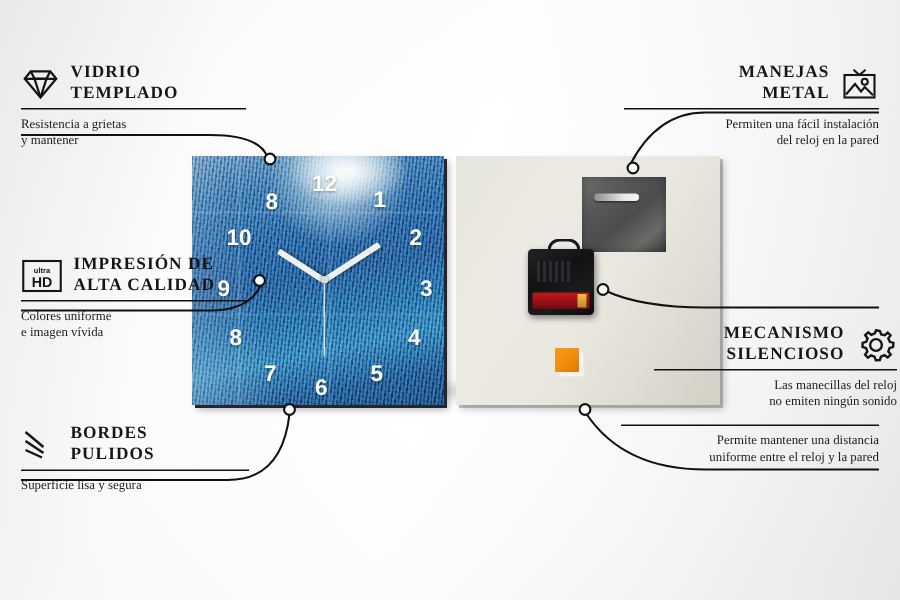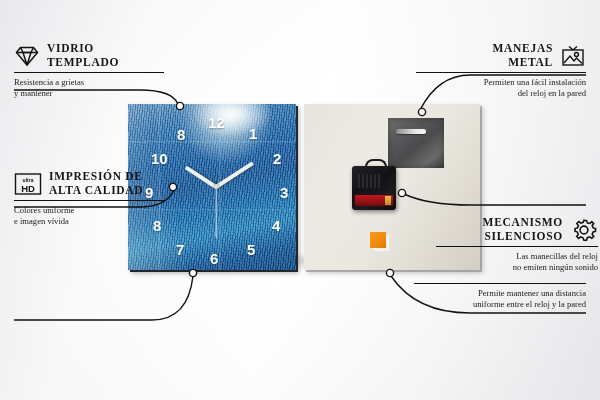--- a/index.html
+++ b/index.html
@@ -233,20 +233,36 @@
           <text x="14" y="19.5" font-family="Liberation Sans, sans-serif" font-size="9.5" font-weight="bold" fill="#141414" text-anchor="middle">HD</text>
         </svg>
       </span>
       <span class="title"><span>IMPRESIÓN DE</span><br><span>ALTA CALIDAD</span></span>
     </div>
     <div class="rule"></div>
     <div class="desc">Colores uniforme
 e imagen vívida</div>
   </div>
 
+  <div class="callout left" id="c-bordes">
+    <div class="head">
+      <span class="ico">
+        <svg width="26" height="24" viewBox="0 0 26 24">
+          <g fill="none" stroke="#141414" stroke-width="1.6">
+            <path d="M3 3 L15 13"></path>
+              <path d="M3 9 L15 17"></path>
+              <path d="M3 15 L14 20"></path>
+          </g>
+        </svg>
+      </span>
+      <span class="title"><span>BORDES</span><br><span>PULIDOS</span></span>
+    </div>
+    <div class="rule"></div>
+    <div class="desc">Superficie lisa y segura</div>
+  </div>
 
   <div class="callout right" id="c-manejas">
     <div class="head">
       <span class="title"><span>MANEJAS</span><br><span>METAL</span></span>
       <span class="ico">
         <svg width="26" height="24" viewBox="0 0 26 24">
           <g fill="none" stroke="#141414" stroke-width="1.4">
             <rect x="3" y="6" width="20" height="15"></rect>
             <path d="M13 6 L9 2.5"></path>
               <path d="M13 6 L17 2.5"></path>

